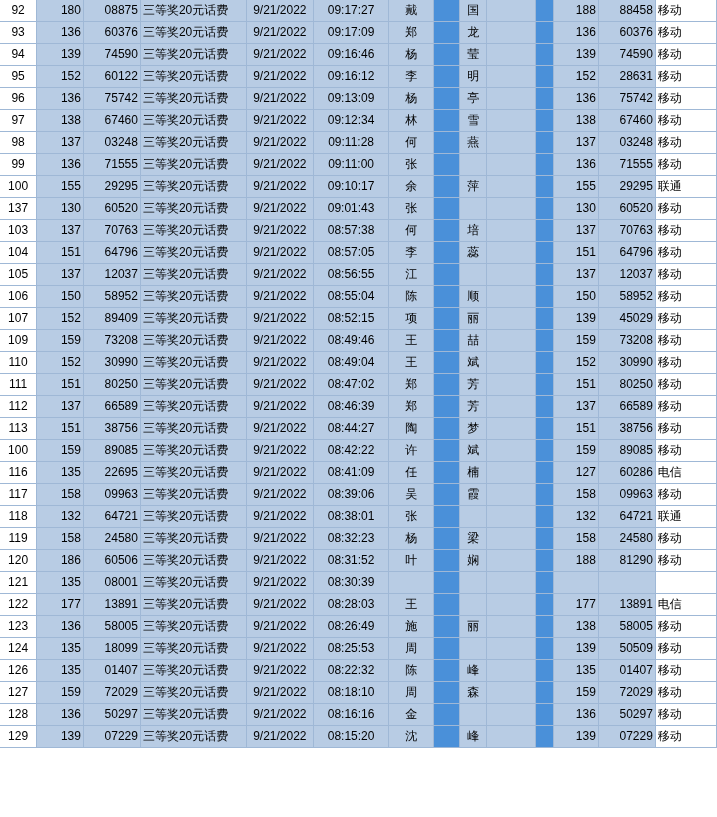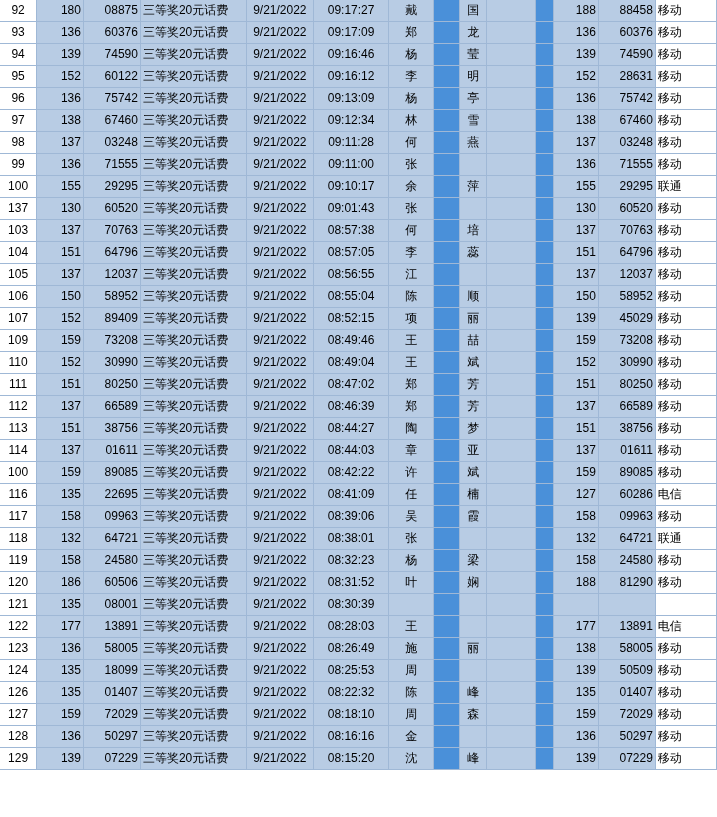--- a/index.html
+++ b/index.html
@@ -394,36 +394,20 @@
         <td class="sel ctr name-cell">陶</td>
         <td class="selband ctr"></td>
         <td class="sel ctr name-cell">梦</td>
         <td class="sel ctr"></td>
         <td class="selband ctr"></td>
         <td class="sel num">151</td>
         <td class="sel num">38756</td>
         <td class="left">移动</td>
       </tr>
       <tr>
-        <td class="rownum ctr">114</td>
-        <td class="sel num">137</td>
-        <td class="sel num">01611</td>
-        <td class="sel left">三等奖20元话费</td>
-        <td class="sel ctr">9/21/2022</td>
-        <td class="sel ctr">08:44:03</td>
-        <td class="sel ctr name-cell">章</td>
-        <td class="selband ctr"></td>
-        <td class="sel ctr name-cell">亚</td>
-        <td class="sel ctr"></td>
-        <td class="selband ctr"></td>
-        <td class="sel num">137</td>
-        <td class="sel num">01611</td>
-        <td class="left">移动</td>
-      </tr>
-      <tr>
         <td class="rownum ctr">100</td>
         <td class="sel num">159</td>
         <td class="sel num">89085</td>
         <td class="sel left">三等奖20元话费</td>
         <td class="sel ctr">9/21/2022</td>
         <td class="sel ctr">08:42:22</td>
         <td class="sel ctr name-cell">许</td>
         <td class="selband ctr"></td>
         <td class="sel ctr name-cell">斌</td>
         <td class="sel ctr"></td>

